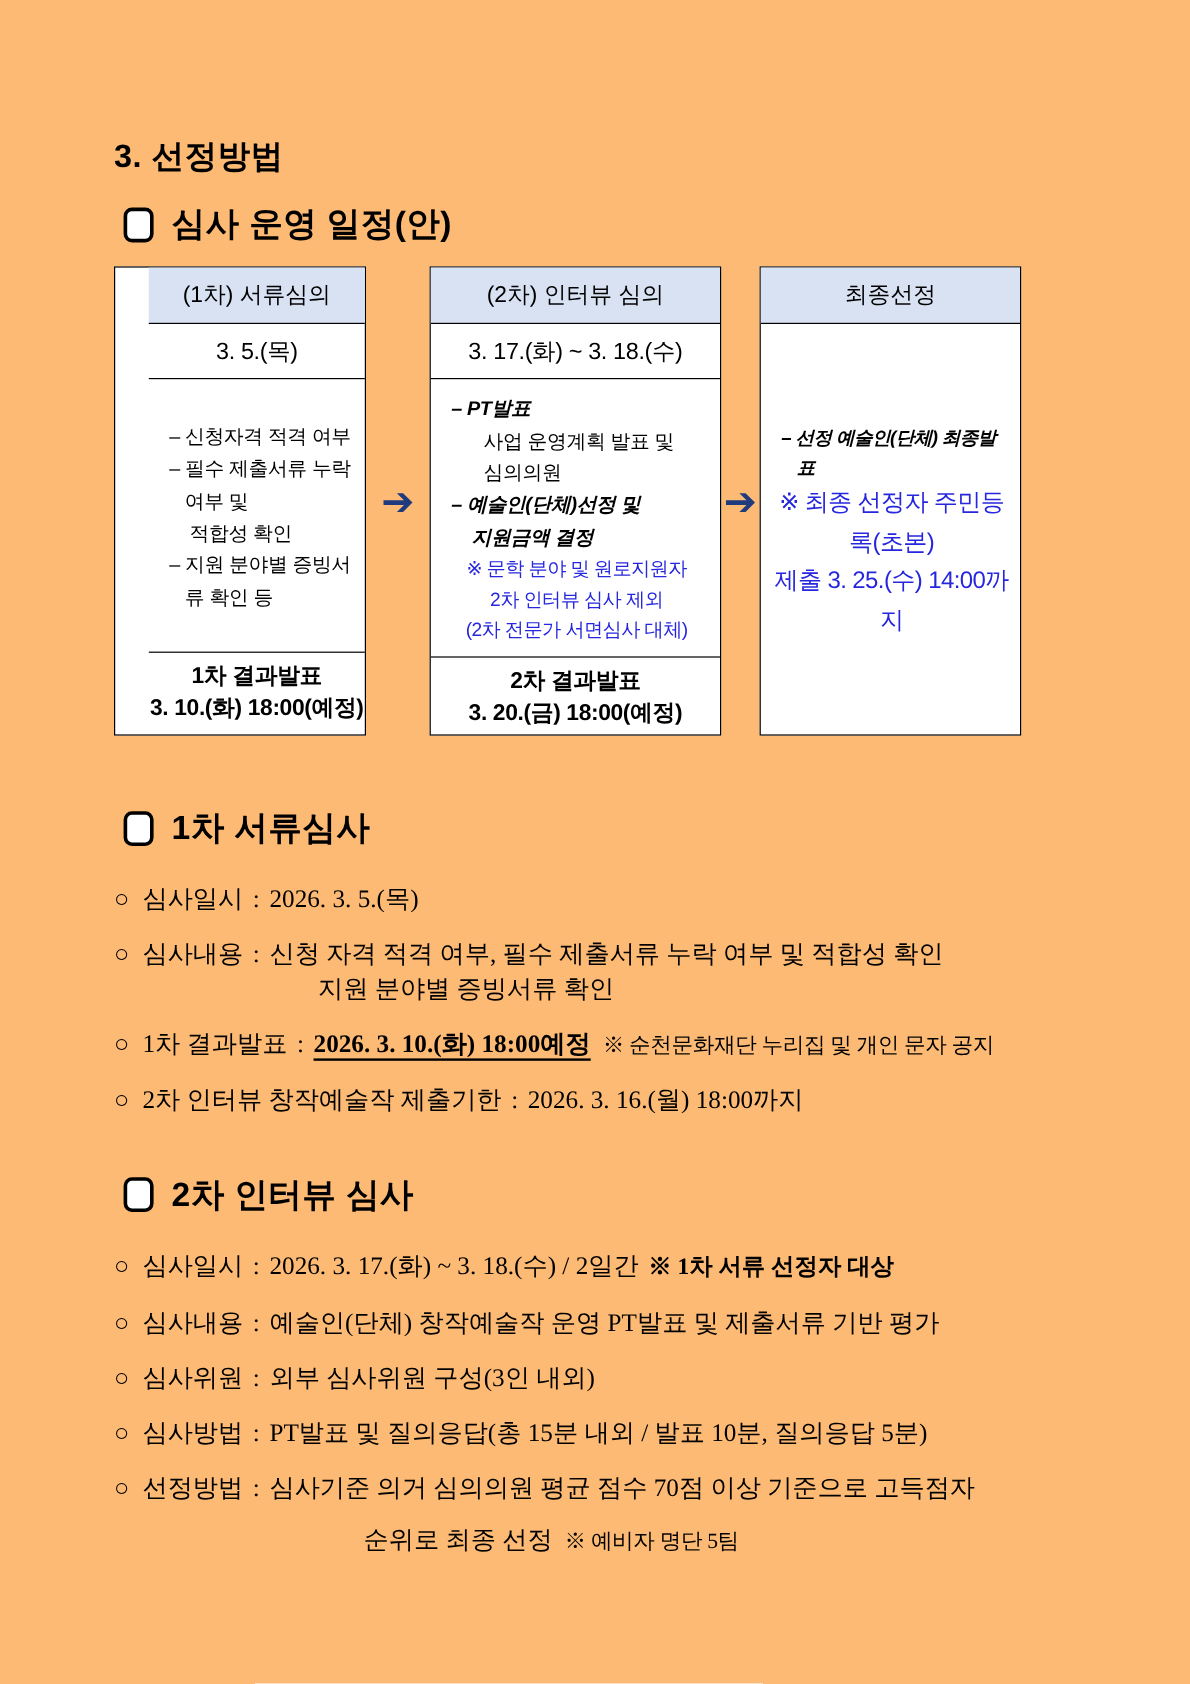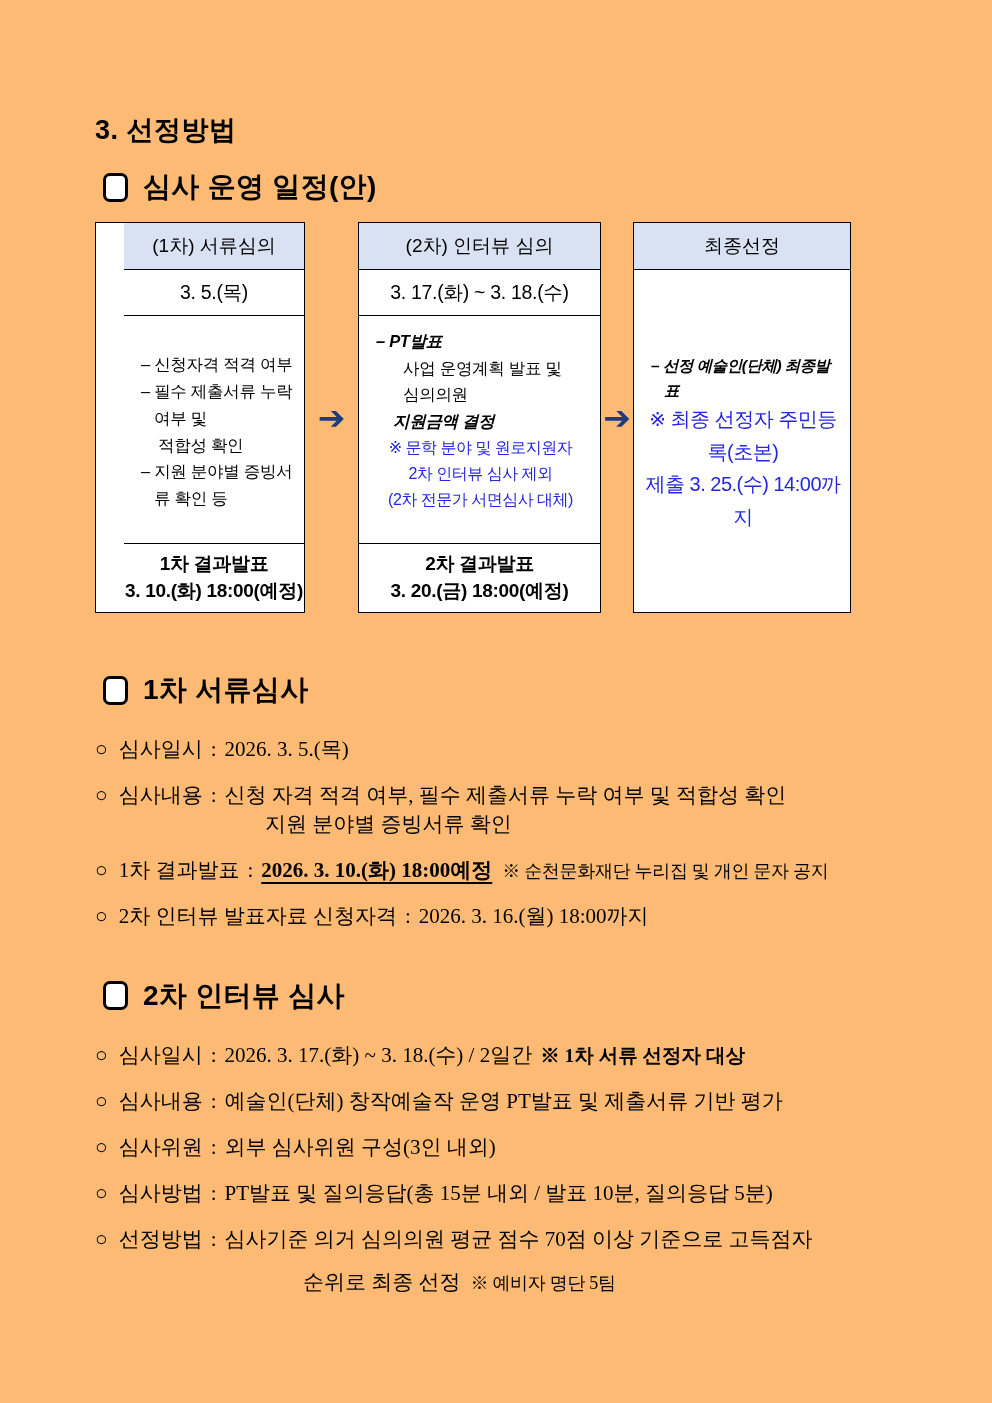--- a/index.html
+++ b/index.html
@@ -82,20 +82,21 @@
 
     <div class="arrow a1">➔</div>
 
     <div class="box b2">
       <div class="box-header">(2차) 인터뷰 심의</div>
       <div class="box-date">3. 17.(화) ~ 3. 18.(수)</div>
       <div class="box-content">
         <div class="li bold">– PT발표</div>
         <div class="ind1">사업 운영계획 발표 및</div>
         <div class="ind1">심의의원</div>
+        <div class="li bold">– 예술인(단체)선정 및</div>
         <div class="ind2 bold">지원금액 결정</div>
         <div class="blue">※ 문학 분야 및 원로지원자</div>
         <div class="blue">2차 인터뷰 심사 제외</div>
         <div class="blue">(2차 전문가 서면심사 대체)</div>
       </div>
       <div class="box-footer">
         <div>2차 결과발표</div>
         <div>3. 20.(금) 18:00(예정)</div>
       </div>
     </div>
@@ -123,21 +124,21 @@
         <span class="bullet">○</span><span>심사일시</span><span class="colon">:</span><span>2026. 3. 5.(목)</span>
       </div>
       <div class="row">
         <span class="bullet">○</span><span>심사내용</span><span class="colon">:</span><span>신청 자격 적격 여부, 필수 제출서류 누락 여부 및 적합성 확인</span>
         <div class="cont">지원 분야별 증빙서류 확인</div>
       </div>
       <div class="row">
         <span class="bullet">○</span><span>1차 결과발표</span><span class="colon">:</span><span class="strong-u">2026. 3. 10.(화) 18:00예정</span><span class="note">※ 순천문화재단 누리집 및 개인 문자 공지</span>
       </div>
       <div class="row">
-        <span class="bullet">○</span><span>2차 인터뷰 발표자료 신청자격</span><span class="colon">:</span><span>2026. 3. 16.(월) 18:00까지</span>
+        <span class="bullet">○</span><span>2차 인터뷰 창작예술작 제출기한</span><span class="colon">:</span><span>2026. 3. 16.(월) 18:00까지</span>
       </div>
     </div>
   </div>
 
   <div class="section sec2">
     <div class="sec-heading">
       <span class="chk"></span>
       <span>2차 인터뷰 심사</span>
     </div>
     <div class="rows">

